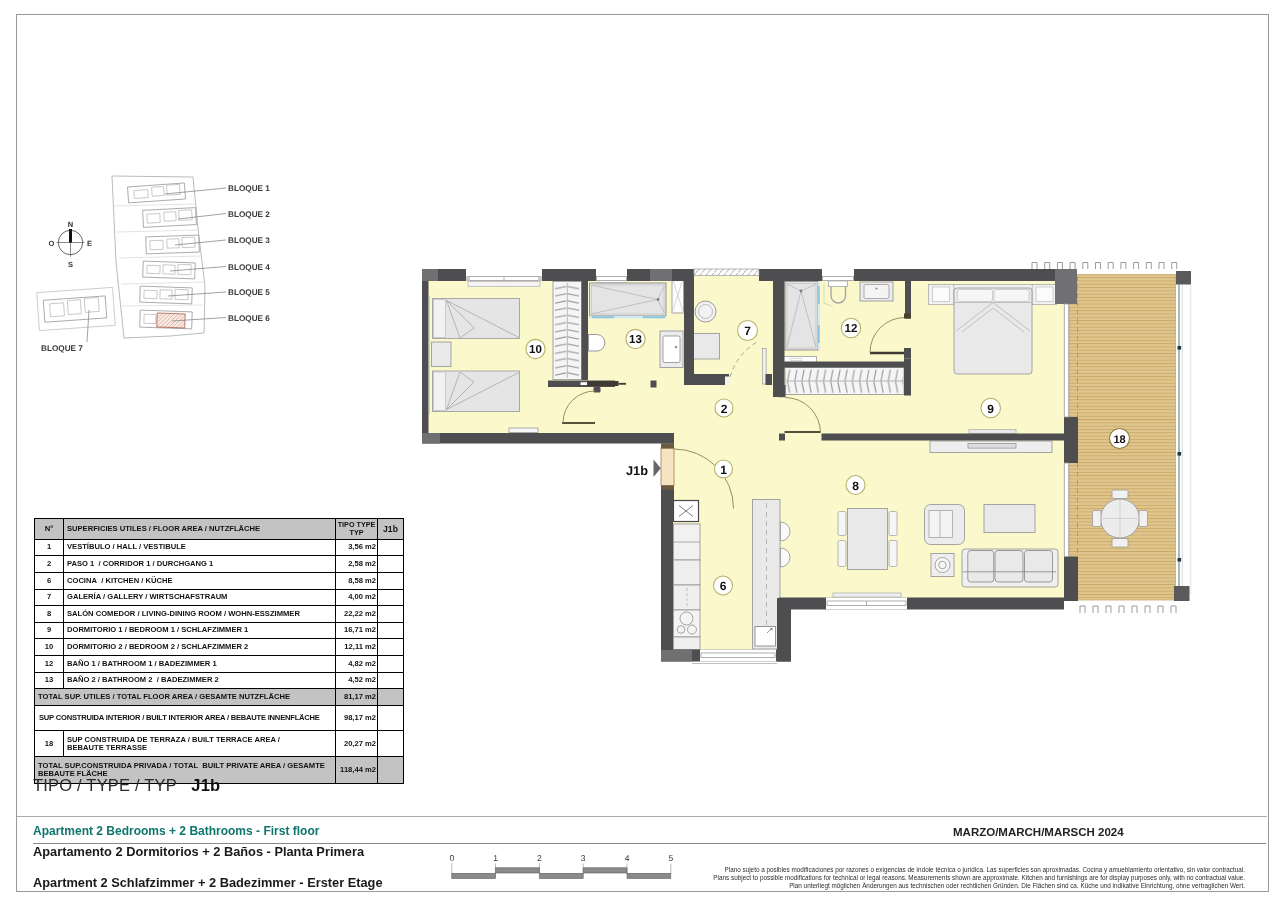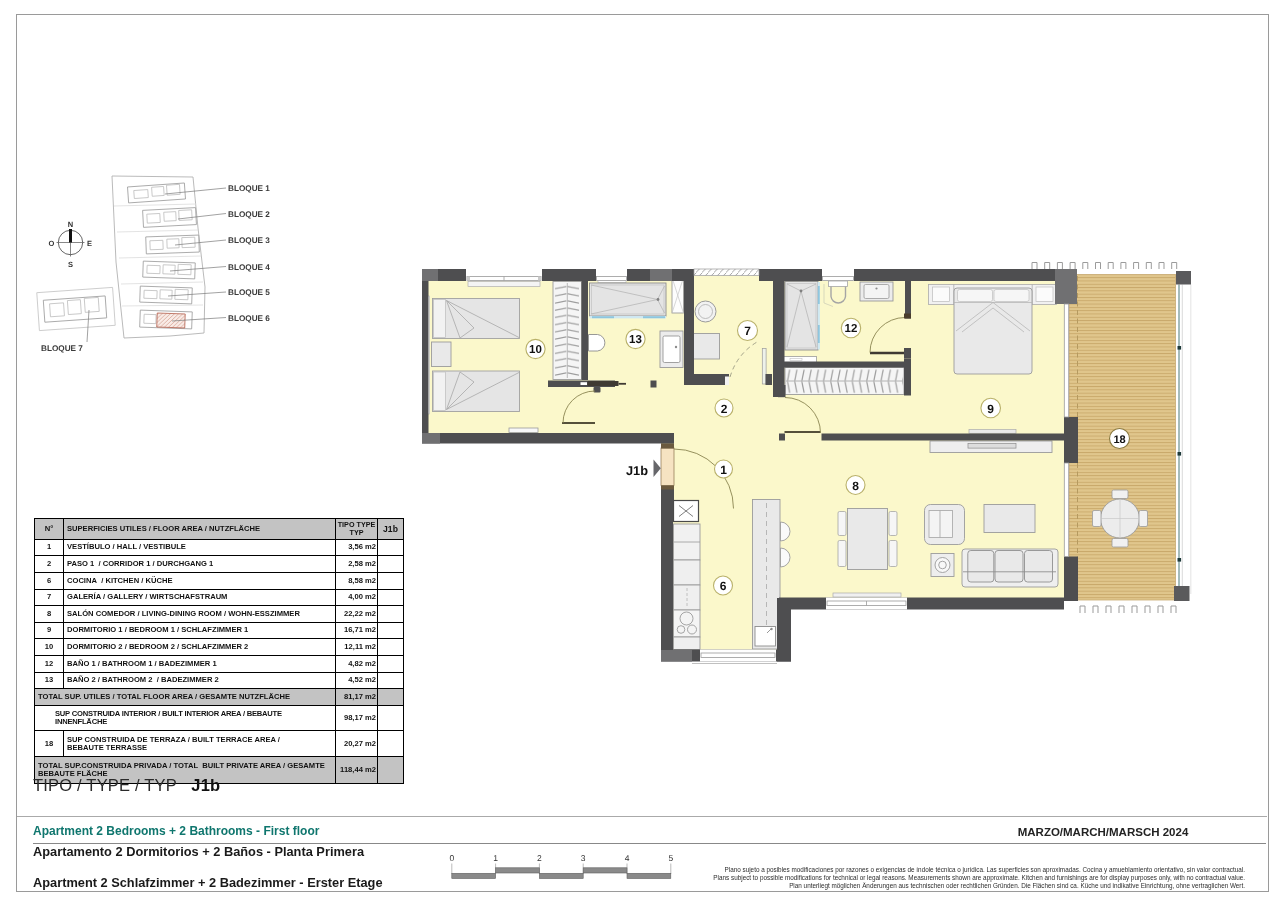--- a/index.html
+++ b/index.html
@@ -675,21 +675,21 @@
         <td>BAÑO 2 / BATHROOM 2&nbsp; / BADEZIMMER 2</td>
         <td class="val">4,52 m2</td>
         <td></td>
       </tr>
 <tr class="gray" style="height:16.7px">
         <td colspan="2" style="">TOTAL SUP. UTILES / TOTAL FLOOR AREA / GESAMTE NUTZFLÄCHE</td>
         <td class="val">81,17 m2</td>
         <td></td>
       </tr>
 <tr style="height:25.6px">
-        <td colspan="2" style="padding-left:20px;letter-spacing:-0.22px">SUP CONSTRUIDA INTERIOR / BUILT INTERIOR AREA / BEBAUTE INNENFLÄCHE</td>
+        <td colspan="2" style="padding-left:4px;letter-spacing:-0.22px">SUP CONSTRUIDA INTERIOR / BUILT INTERIOR AREA / BEBAUTE INNENFLÄCHE</td>
         <td class="val">98,17 m2</td>
         <td></td>
       </tr>
 <tr style="height:25.6px">
         <td class="num">18</td>
         <td>SUP CONSTRUIDA DE TERRAZA / BUILT TERRACE AREA /<br>BEBAUTE TERRASSE</td>
         <td class="val">20,27 m2</td>
         <td></td>
       </tr>
 <tr class="gray" style="height:27.2px">
@@ -701,15 +701,15 @@
   </table>
 
 <div class="abs" style="left:33px;top:776px;font-size:16.5px;color:#2a2a2a;letter-spacing:0.2px;">TIPO / TYPE / TYP&nbsp;&nbsp; <b style="color:#111;">J1b</b></div>
 
 <div class="abs" style="left:33px;top:843.8px;font-size:12.8px;font-weight:bold;color:#1a1a1a;">Apartamento 2 Dormitorios + 2 Baños - Planta Primera</div>
 
 <div class="abs" style="left:33px;top:824px;font-size:12px;font-weight:bold;color:#0f766e;">Apartment 2 Bedrooms + 2 Bathrooms - First floor</div>
 
 <div class="abs" style="left:33px;top:874.6px;font-size:12.8px;font-weight:bold;color:#1a1a1a;text-align:right;">Apartment 2 Schlafzimmer + 2 Badezimmer - Erster Etage</div>
 
-<div class="abs" style="left:953px;top:826px;width:300px;text-align:center;font-size:11.5px;font-weight:bold;color:#222;">MARZO/MARCH/MARSCH 2024</div>
+<div class="abs" style="left:953px;top:826px;width:300px;text-align:left;font-size:11.5px;font-weight:bold;color:#222;">MARZO/MARCH/MARSCH 2024</div>
 
 <div class="abs" style="left:645px;top:866px;width:600px;text-align:right;font-size:6.35px;line-height:7.95px;color:#2d2d2d;">Plano sujeto a posibles modificaciones por razones o exigencias de índole técnica o jurídica. Las superficies son aproximadas. Cocina y amueblamiento orientativo, sin valor contractual.<br>Plans subject to possible modifications for technical or legal reasons. Measurements shown are approximate. Kitchen and furnishings are for display purposes only, with no contractual value.<br>Plan unterliegt möglichen Änderungen aus technischen oder rechtlichen Gründen. Die Flächen sind ca. Küche und indikative Einrichtung, ohne vertraglichen Wert.</div>
 
 </body></html>

